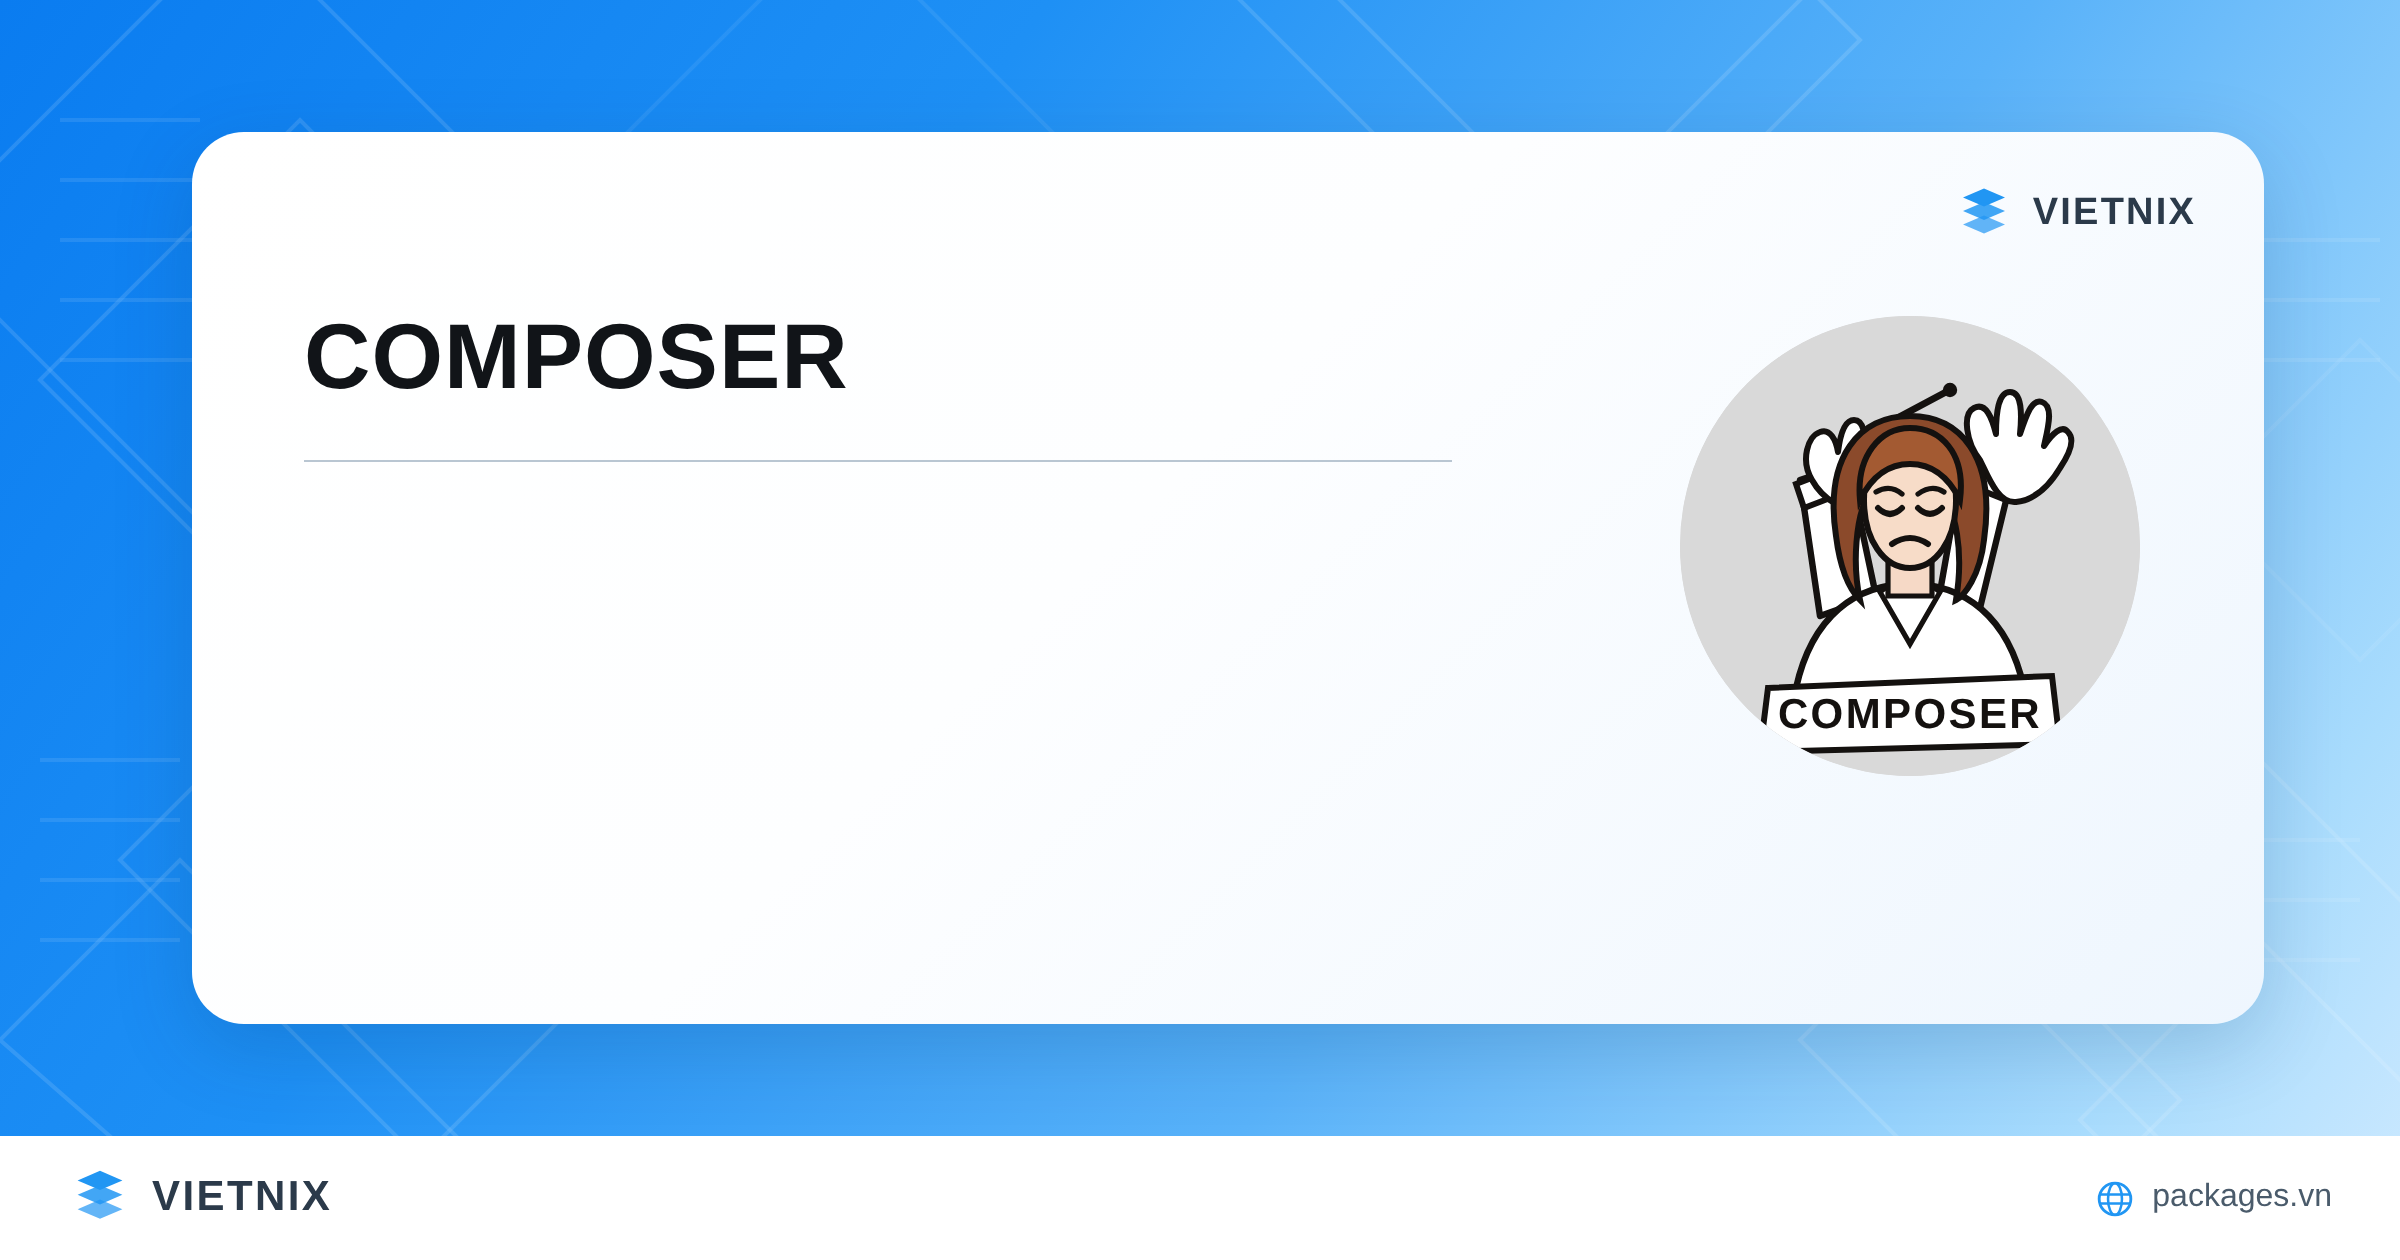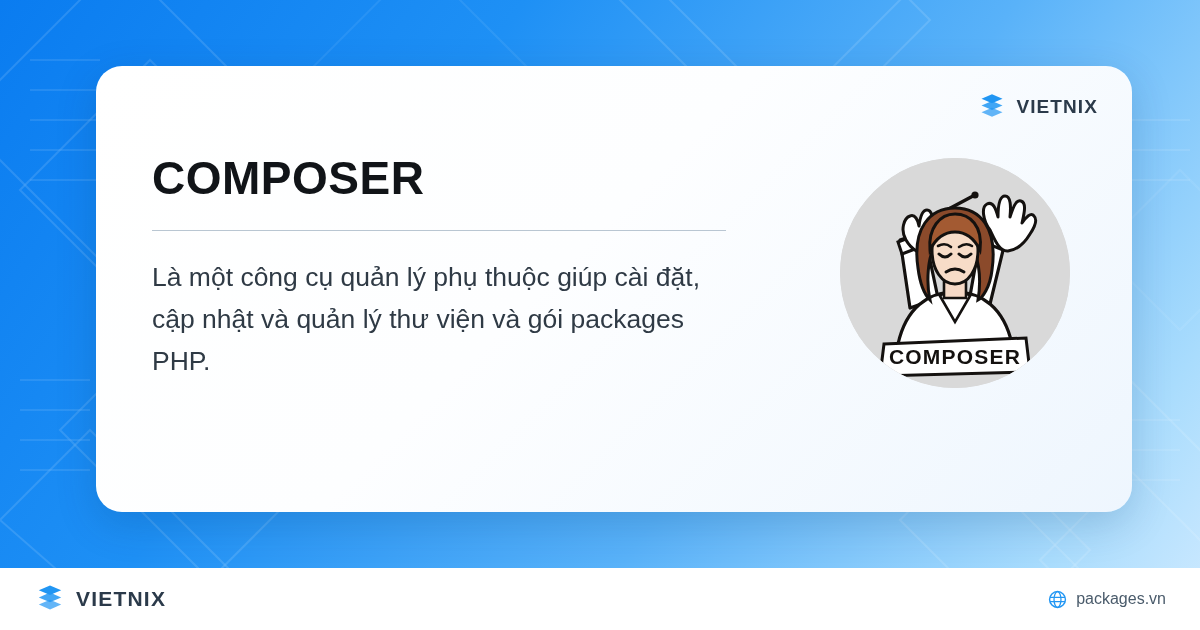--- a/index.html
+++ b/index.html
@@ -168,21 +168,20 @@
           <path d="M6 18 L20 12 L34 18 L20 24 Z" opacity="0.85"></path>
           <path d="M6 27 L20 21 L34 27 L20 33 Z" opacity="0.7"></path>
         </g>
       </svg>
       <span class="brand-name">VIETNIX</span>
     </div>
 
     <div class="content">
       <h1 class="title">COMPOSER</h1>
       <div class="rule"></div>
-      <p class="desc">Là một công cụ quản lý phụ thuộc giúp cài đặt, cập nhật và quản lý thư viện và gói packages PHP.</p>
     </div>
 
     <div class="illus">
       <svg width="230" height="230" viewBox="0 0 230 230">
         <defs>
           <clipPath id="circ">
               <circle cx="115" cy="115" r="115"></circle>
             </clipPath>
         </defs>
         <g clip-path="url(#circ)">

